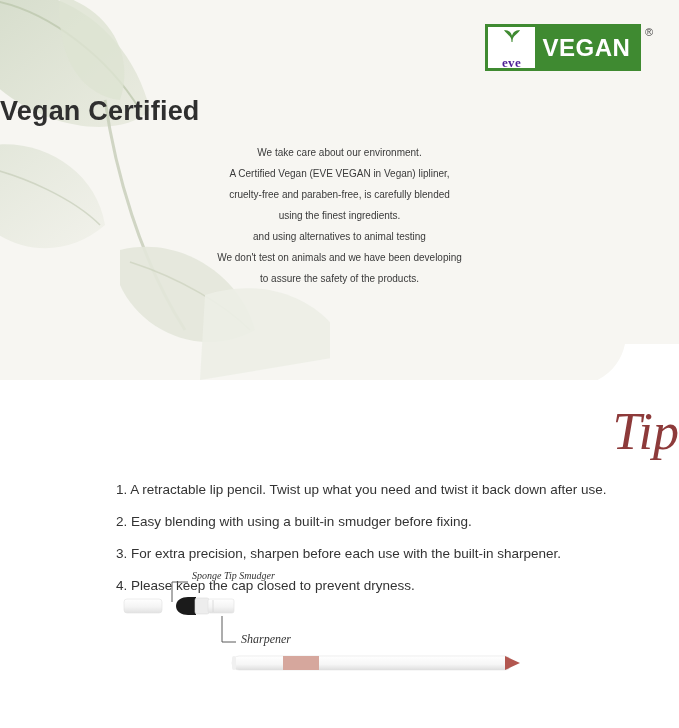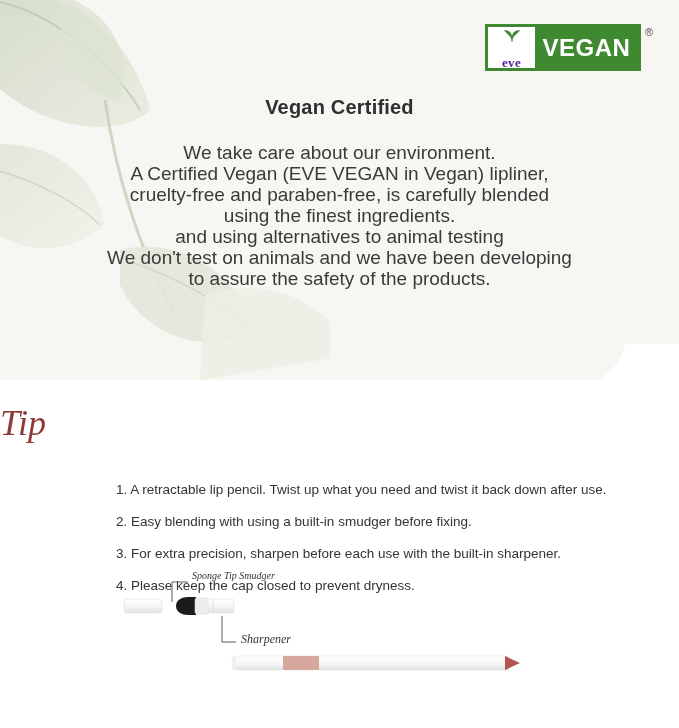--- a/index.html
+++ b/index.html
@@ -80,32 +80,31 @@
     position: absolute;
     left: 645px; top: 26px;
     font-size: 11px;
     color: #4a4a4a;
   }
 
   .vegan-title {
     position: absolute;
     left: 0; top: 96px;
     width: 679px;
-    text-align: center;
-    font-size: 20px;
+    font-size: 27px;
     font-weight: bold;
     color: #2f2f2f;
     letter-spacing: .2px;
   }
   .vegan-body {
     position: absolute;
     left: 0; top: 142px;
     width: 679px;
     text-align: center;
-    font-size: 19px;
+    font-size: 10px;
     line-height: 21px;
     color: #3a3a3a;
   }
   .vegan-body div { white-space: pre; }
 
   
   .divider {
     position: absolute;
     left: 0; top: 344px;
     width: 679px; height: 80px;
@@ -116,24 +115,24 @@
   .tip-section {
     position: absolute;
     left: 0; top: 380px;
     width: 679px; height: 348px;
     background: #ffffff;
   }
   .tip-title {
     position: absolute;
     left: 0; top: 22px;
     width: 679px;
-    text-align: left;
+    text-align: right;
     font-family: "Liberation Serif", serif;
     font-style: italic;
-    font-size: 36px;
+    font-size: 52px;
     color: #8d3a3a;
   }
   .tip-list {
     position: absolute;
     left: 104px; top: 90px;
     width: 520px;
     margin: 12px;
     padding: 0;
     list-style: none;
   }

